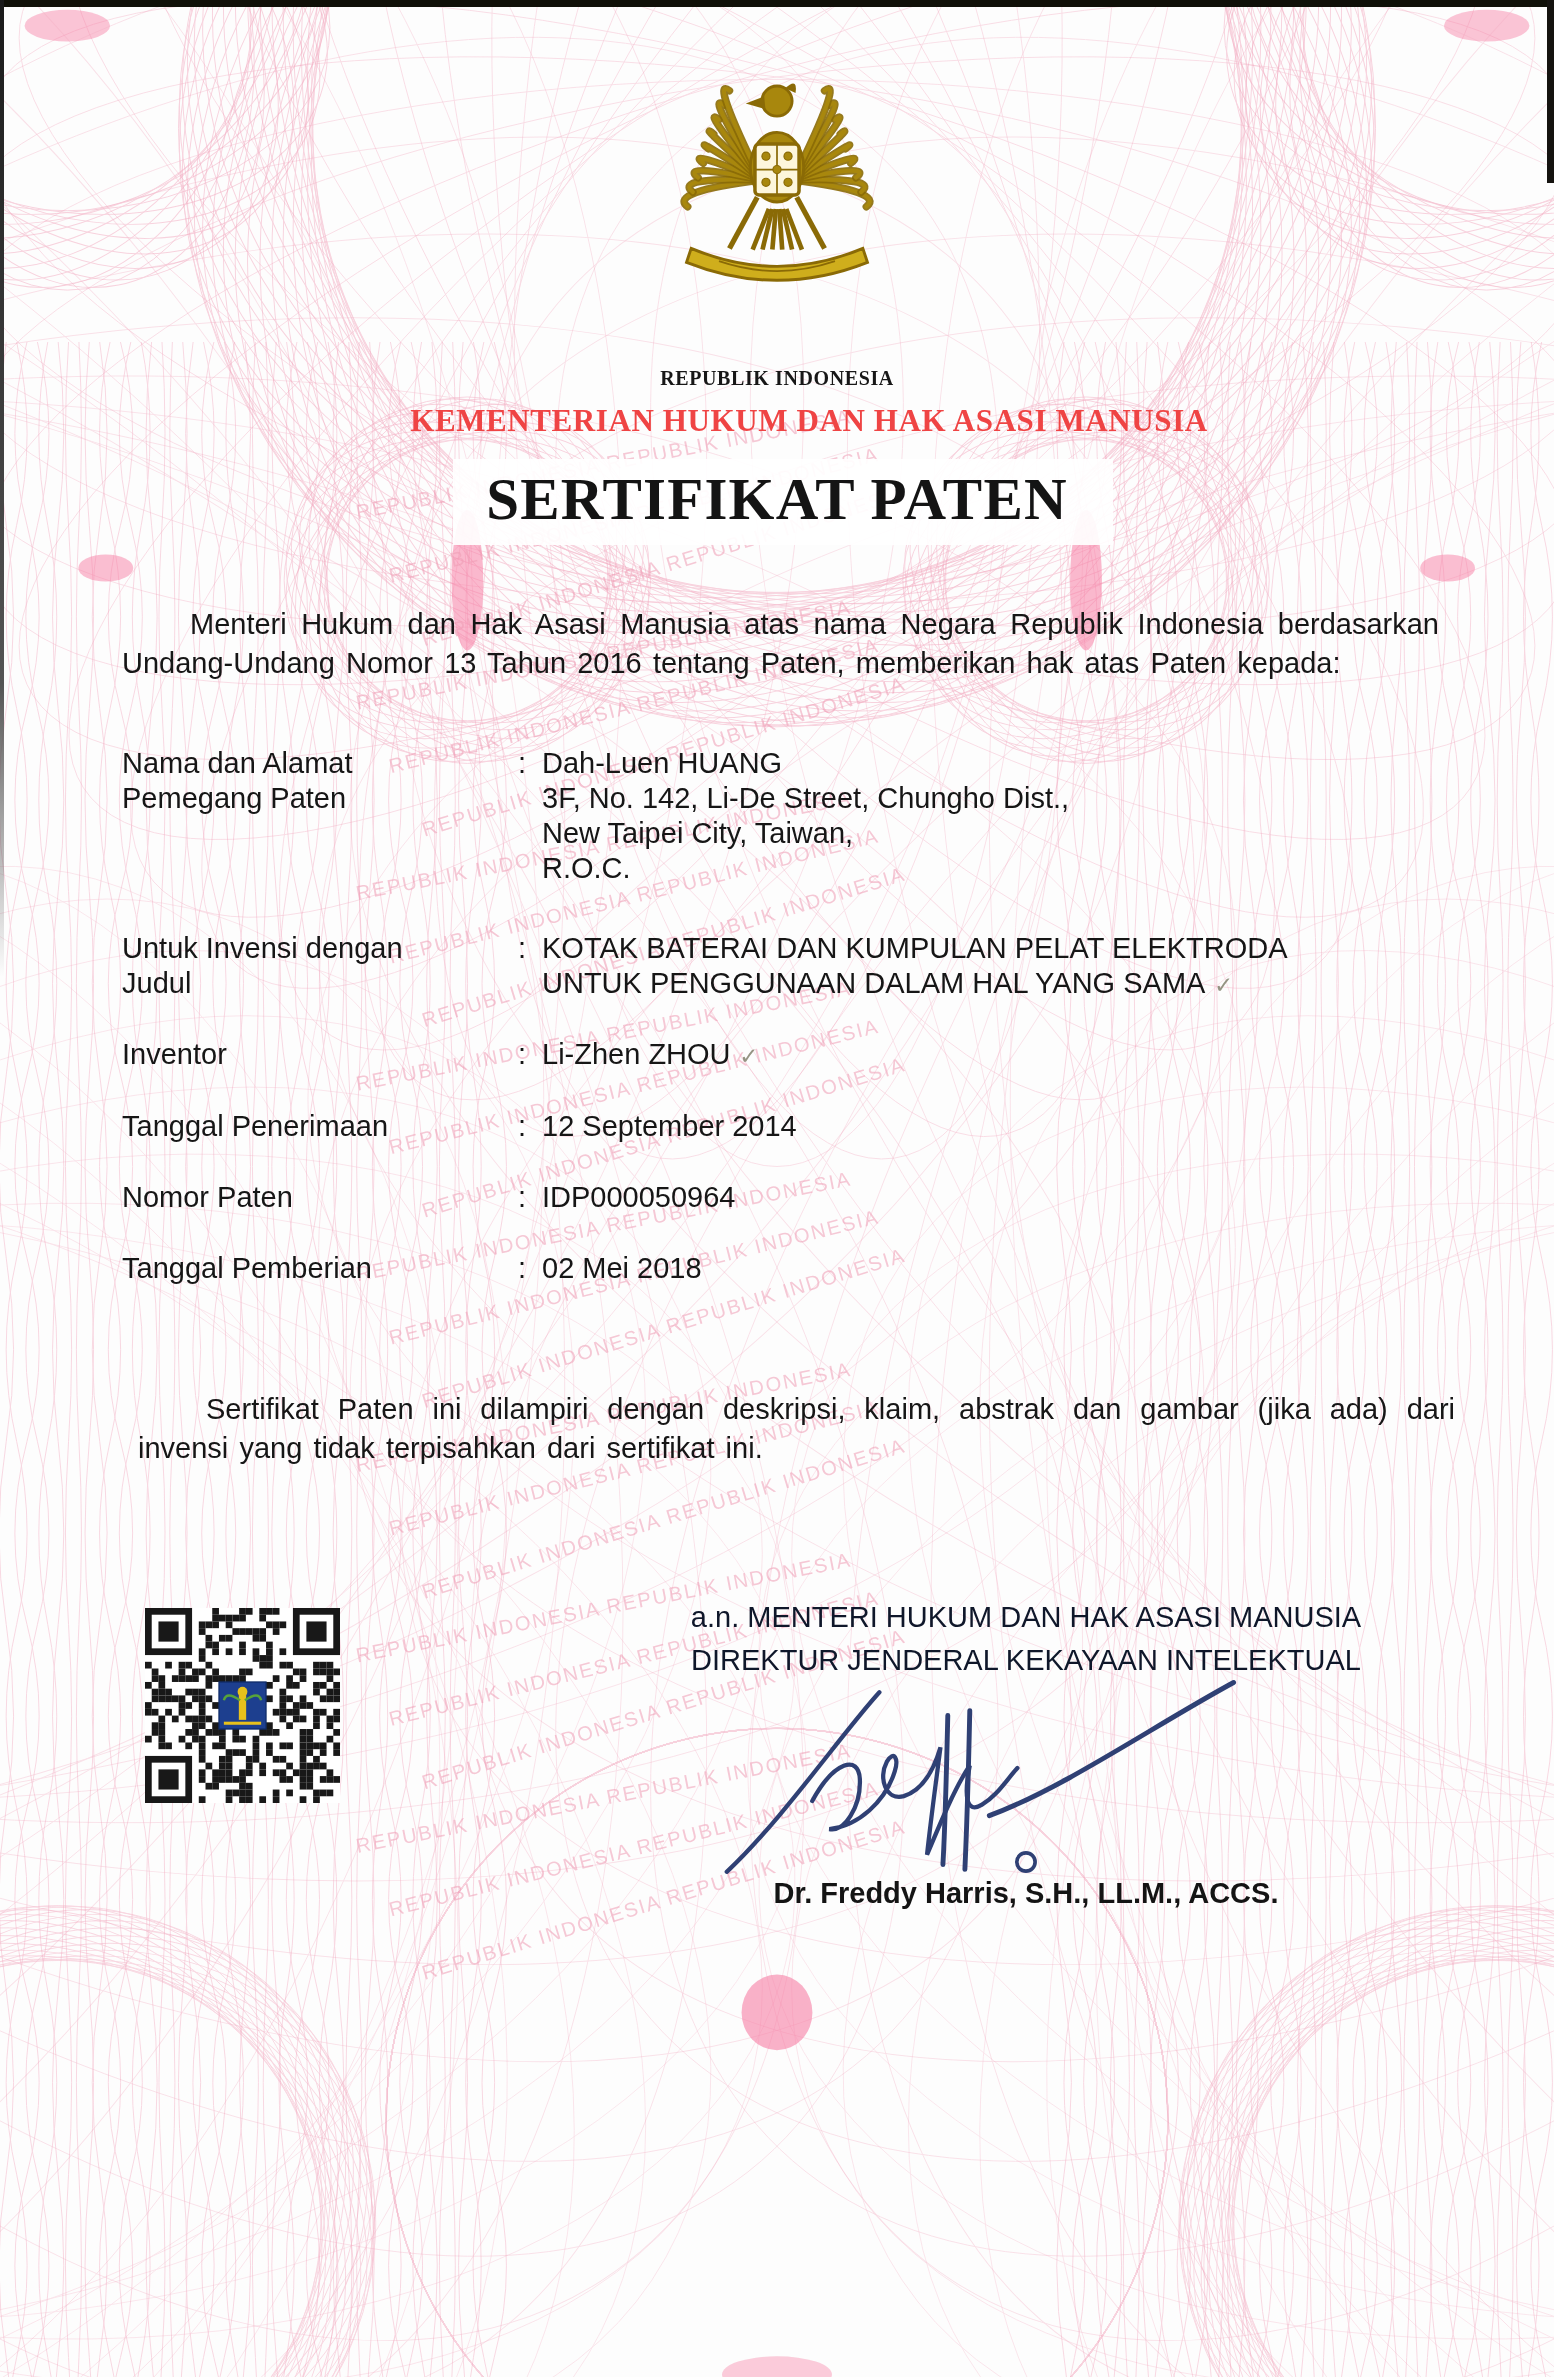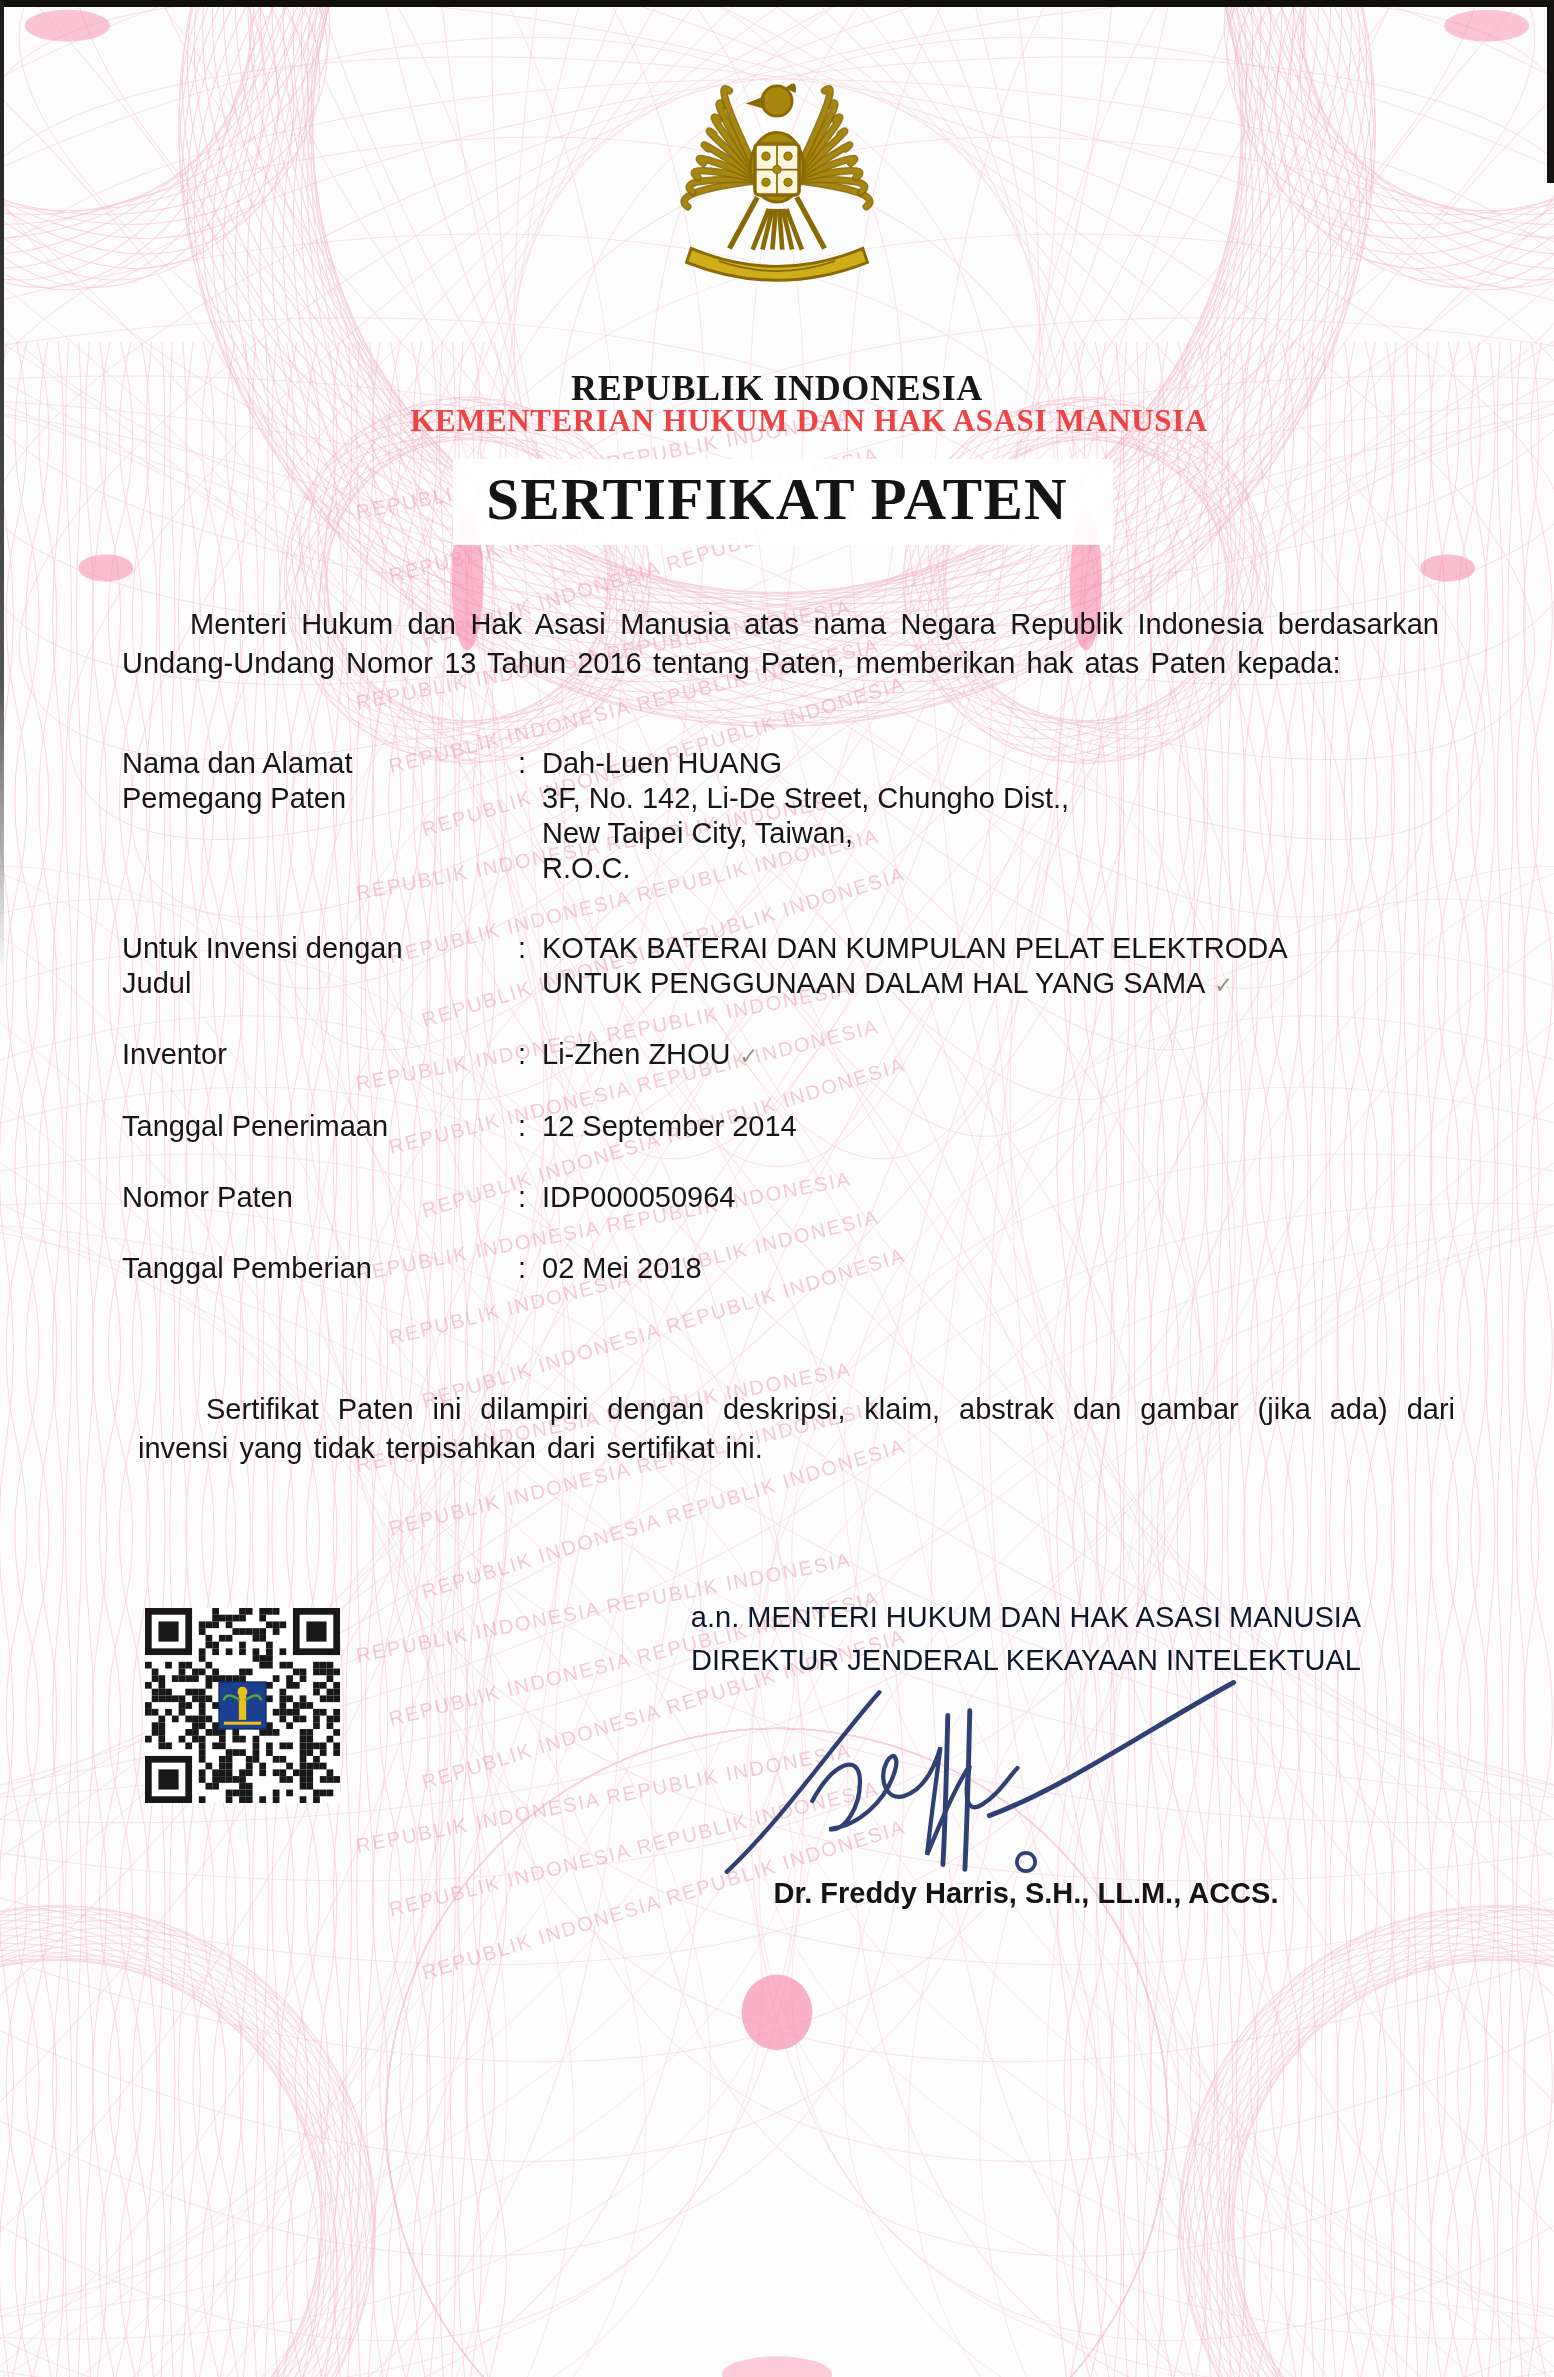--- a/index.html
+++ b/index.html
@@ -7,21 +7,21 @@
         font-family:"Liberation Sans",sans-serif;color:#1c1c1c;}
   #bg{position:absolute;left:0;top:0;z-index:0;}
   .scan-edge-top{position:absolute;left:0;top:0;width:1554px;height:7.3px;background:#101008;z-index:3;}
   .scan-edge-left{position:absolute;left:0;top:0;width:4.3px;height:977px;
         background:linear-gradient(#1a1a1a,#555 70%,rgba(85,85,85,0));z-index:3;}
   .scan-edge-right{position:absolute;right:0;top:0;width:6.7px;height:183px;background:#151310;z-index:3;}
 
   .emblem{position:absolute;left:661px;top:54px;width:232px;height:238px;z-index:2;}
 
   .hdr1{position:absolute;left:0;top:367px;width:1554px;text-align:center;
-        font-family:"Liberation Serif",serif;font-weight:bold;font-size:36px;letter-spacing:0.6px;color:#171717;z-index:2;}
+        font-family:"Liberation Serif",serif;font-weight:bold;font-size:20px;letter-spacing:0.6px;color:#171717;z-index:2;}
   .hdr2{position:absolute;left:0;top:403px;width:1554px;text-align:center;
         font-family:"Liberation Serif",serif;font-weight:bold;font-size:31px;letter-spacing:0.6px;color:#ef4444;z-index:2;margin-left:32px;}
   .title-band{position:absolute;left:453px;top:459px;width:660px;height:86px;background:rgba(255,255,255,.92);z-index:1;}
   .doc-title{position:absolute;left:0;top:465px;width:1554px;text-align:center;
         font-family:"Liberation Serif",serif;font-weight:bold;font-size:59px;letter-spacing:1.2px;color:#141414;z-index:2;}
 
   .para{position:absolute;left:122px;width:1317px;font-size:29px;line-height:39px;
         text-align:justify;word-spacing:3.1px;color:#161616;z-index:2;}
   .para.indent{text-indent:68px;}
   #p1{top:605px;}

